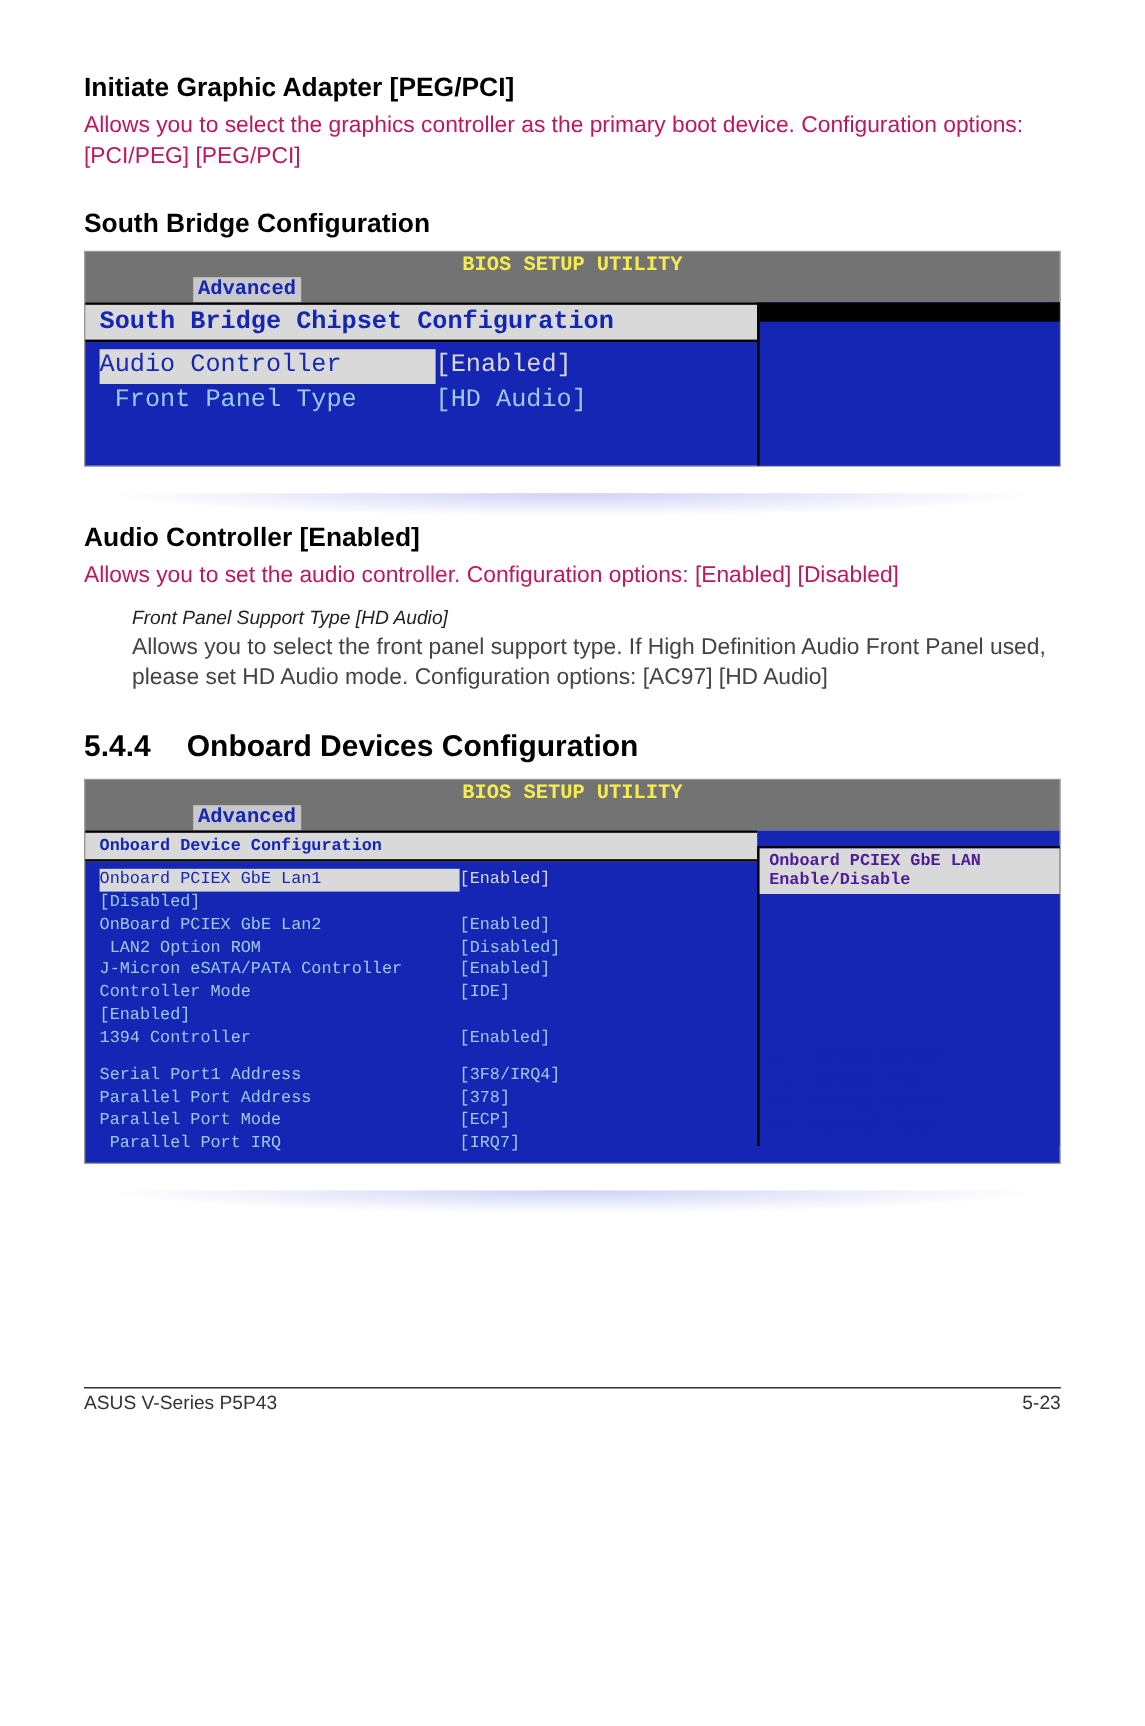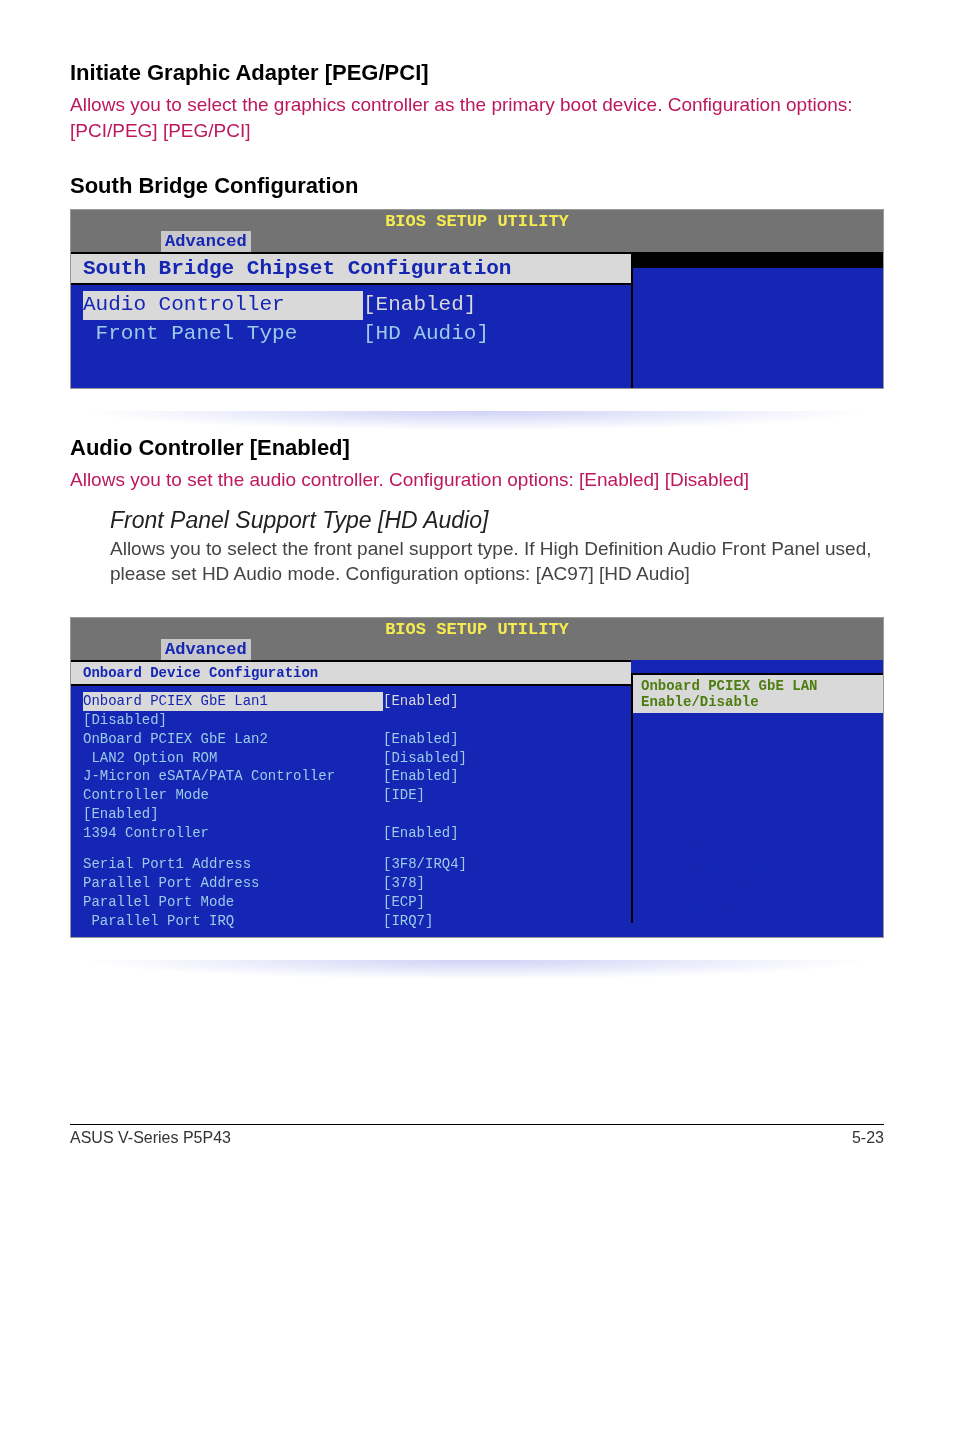--- a/index.html
+++ b/index.html
@@ -102,21 +102,21 @@
     background: radial-gradient(ellipse 60% 100% at 50% 0%, #cfd2f6 0%, #fff 80%);
     margin-top:-8px;
   }
   
   .indent-block {
     margin-left: 40px;
     margin-right: 10px;
   }
   .italic-head {
     font-style: italic;
-    font-size: 23px;
+    font-size: 16px;
     color: #222;
     margin: 0 0 2px 0;
   }
   .desc {
     font-size: 19px;
     color: #444;
     margin: 0 0 30px 0;
     line-height: 1.35;
   }
   
@@ -178,20 +178,23 @@
   <div class="bottom-fade"></div>
 
   <h2 class="heading">Audio Controller [Enabled]</h2>
   <p class="body-text" style="margin-bottom:14px;">Allows you to set the audio controller. Configuration options: [Enabled] [Disabled]</p>
 
   <div class="indent-block">
     <p class="italic-head">Front Panel Support Type [HD Audio]</p>
     <p class="desc">Allows you to select the front panel support type. If High Definition Audio Front Panel used, please set HD Audio mode. Configuration options: [AC97] [HD Audio]</p>
   </div>
 
+  <h2 class="section">
+    <span class="section-num">5.4.4</span><span>Onboard Devices Configuration</span>
+  </h2>
 
   <div class="bios-box bios2">
     <div class="bios-header">
       <div class="bios-title">BIOS SETUP UTILITY</div>
       <span class="bios-tab">Advanced</span>
     </div>
     <div class="bios-body">
       <div class="bios-left">
         <div class="bios-subheader">Onboard Device Configuration</div>
         <div class="bios-settings">
@@ -242,21 +245,21 @@
                 <span class="value">[ECP]</span>
               </div>
               <div class="bios-row">
                 <span class="label" style="white-space: pre;"> Parallel Port IRQ</span>
                 <span class="value">[IRQ7]</span>
               </div>
             </div>
         </div>
       </div>
       <div class="bios-right" style="border-top:2px solid #000;">
-        <div class="help-block" style="color:#4d7c0f;background:#d9d9d9;margin:-6px -10px 16px -10px;padding:3px 8px;font-weight:bold;">
+        <div class="help-block" style="color:#4c1d95;background:#d9d9d9;margin:-6px -10px 16px -10px;padding:3px 8px;font-weight:bold;">
           <span>Onboard PCIEX GbE LAN Enable/Disable</span>
         </div>
         <div style="height:110px;"></div>
         <div class="help-block" id="bios2-help">
             <div class="help-row">
               <span class="help-key">↔</span>
               <span>Select Screen</span>
             </div>
             <div class="help-row">
               <span class="help-key">↑↓</span>

